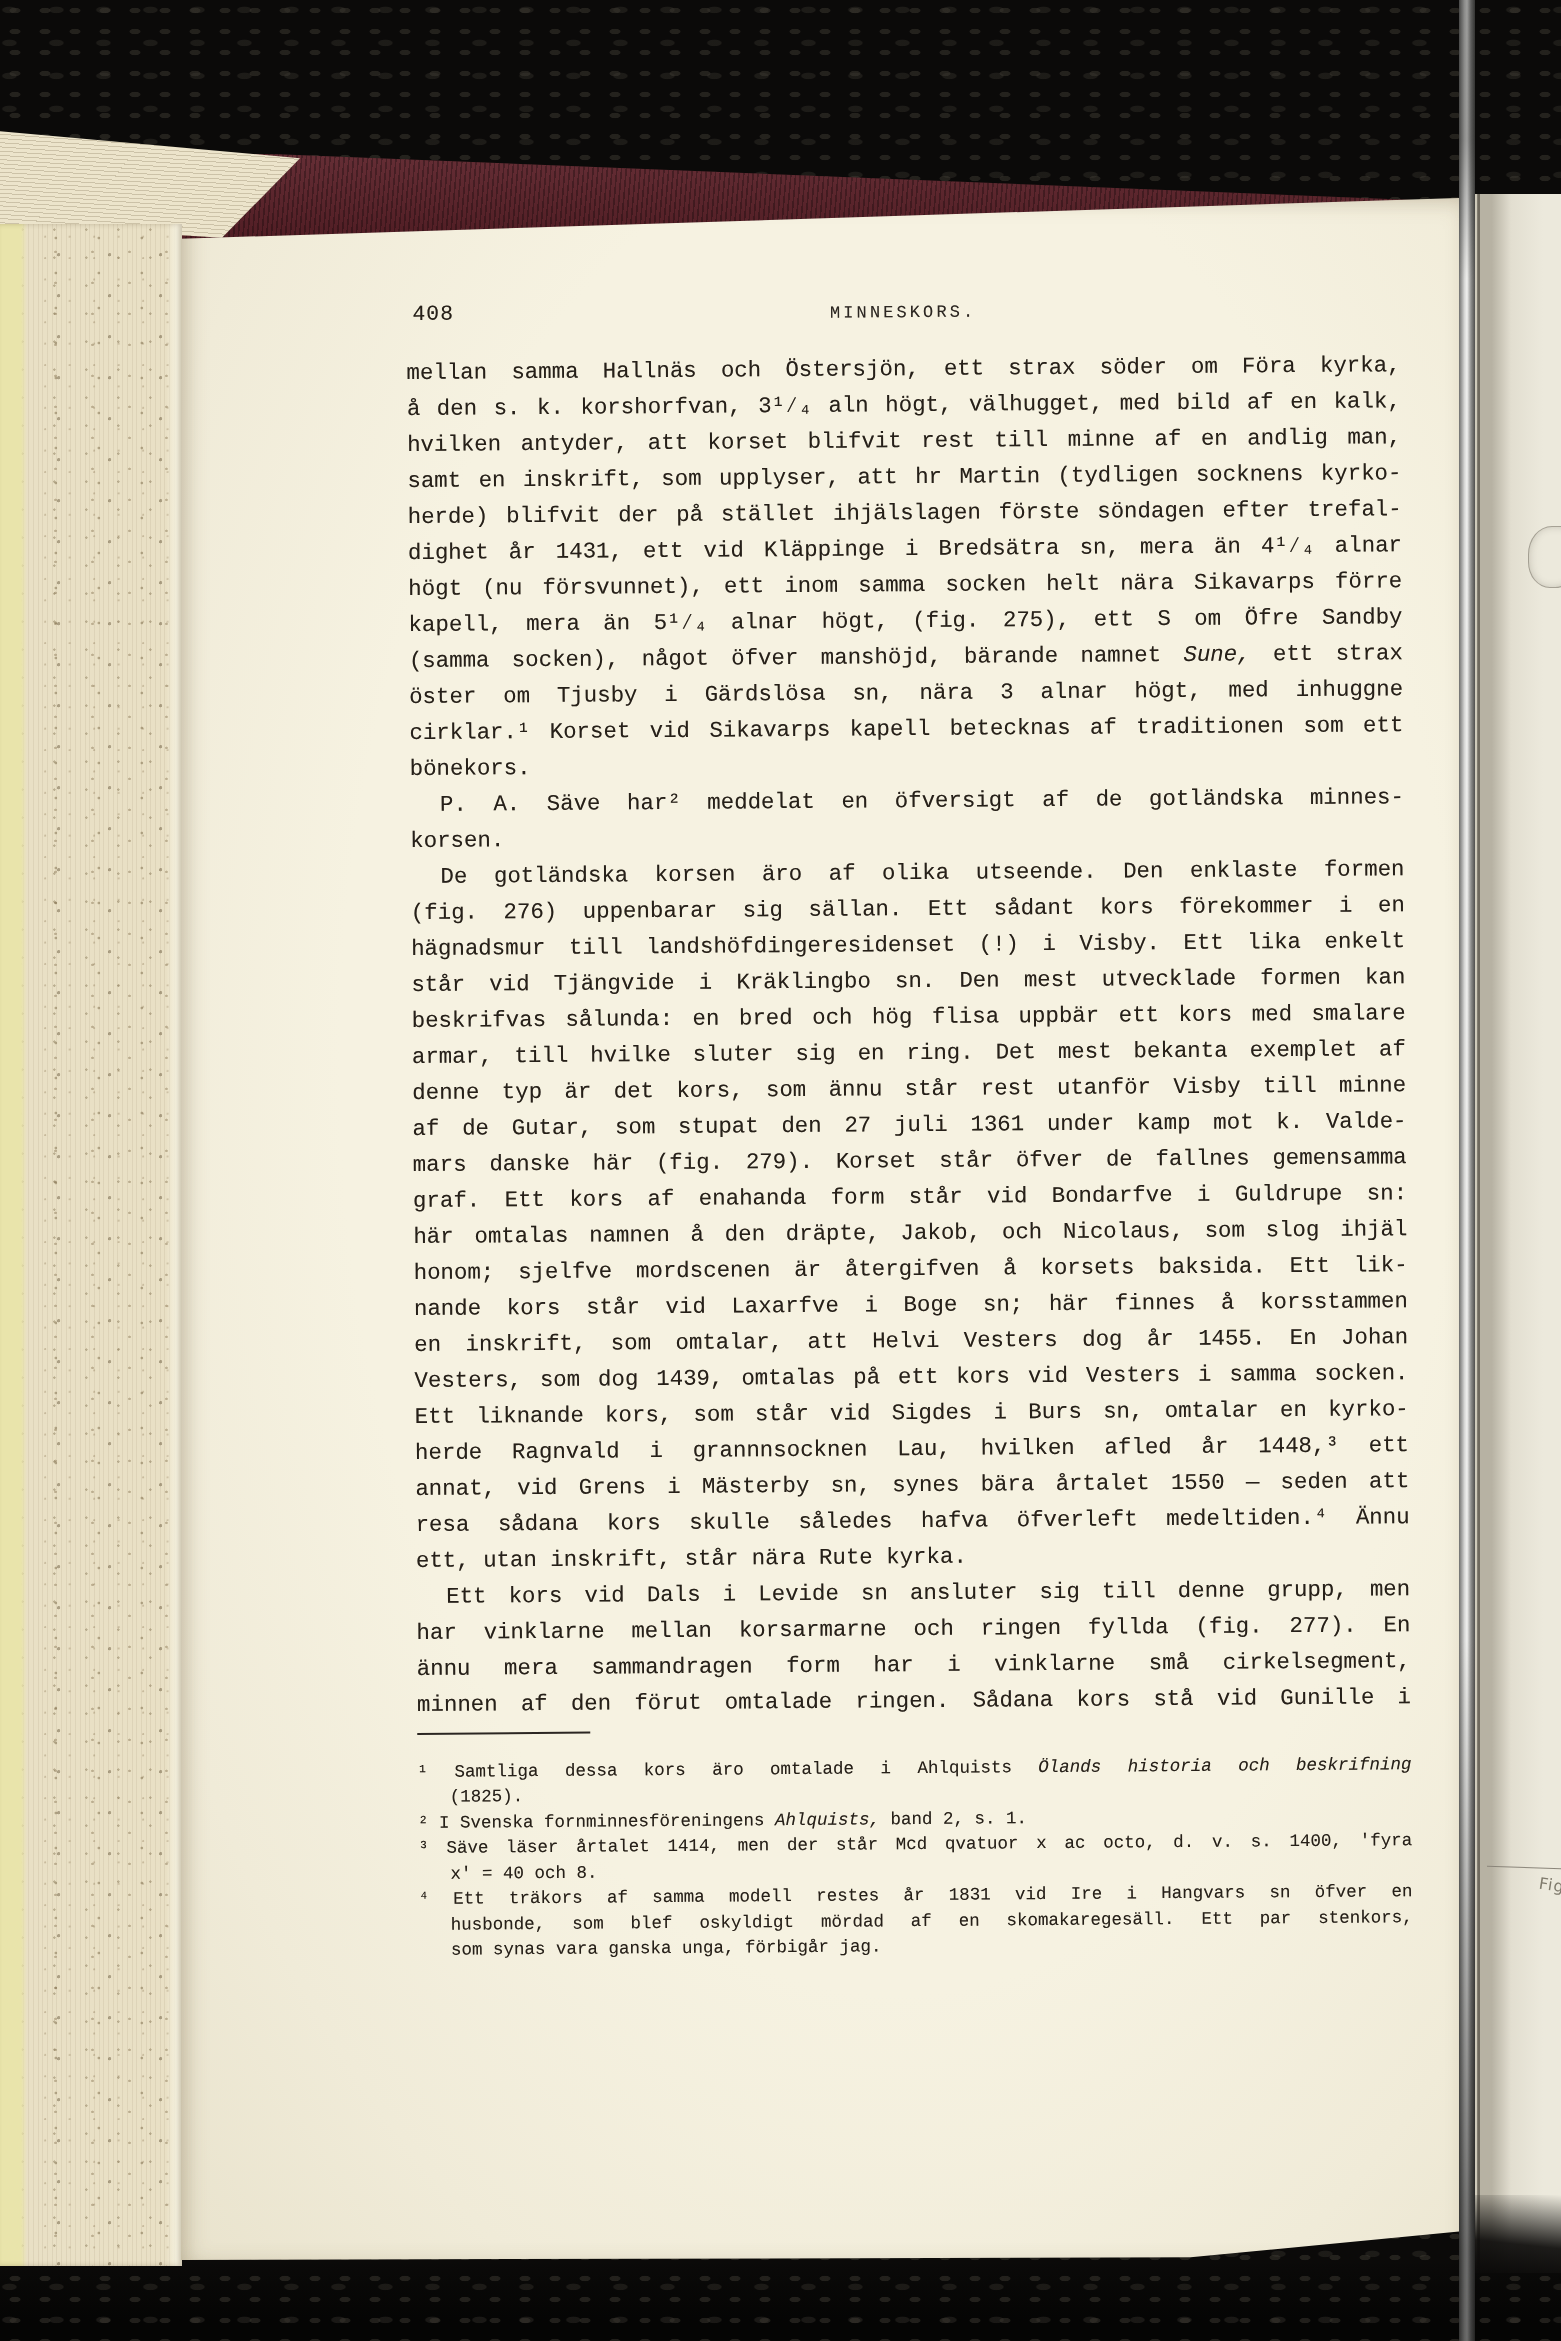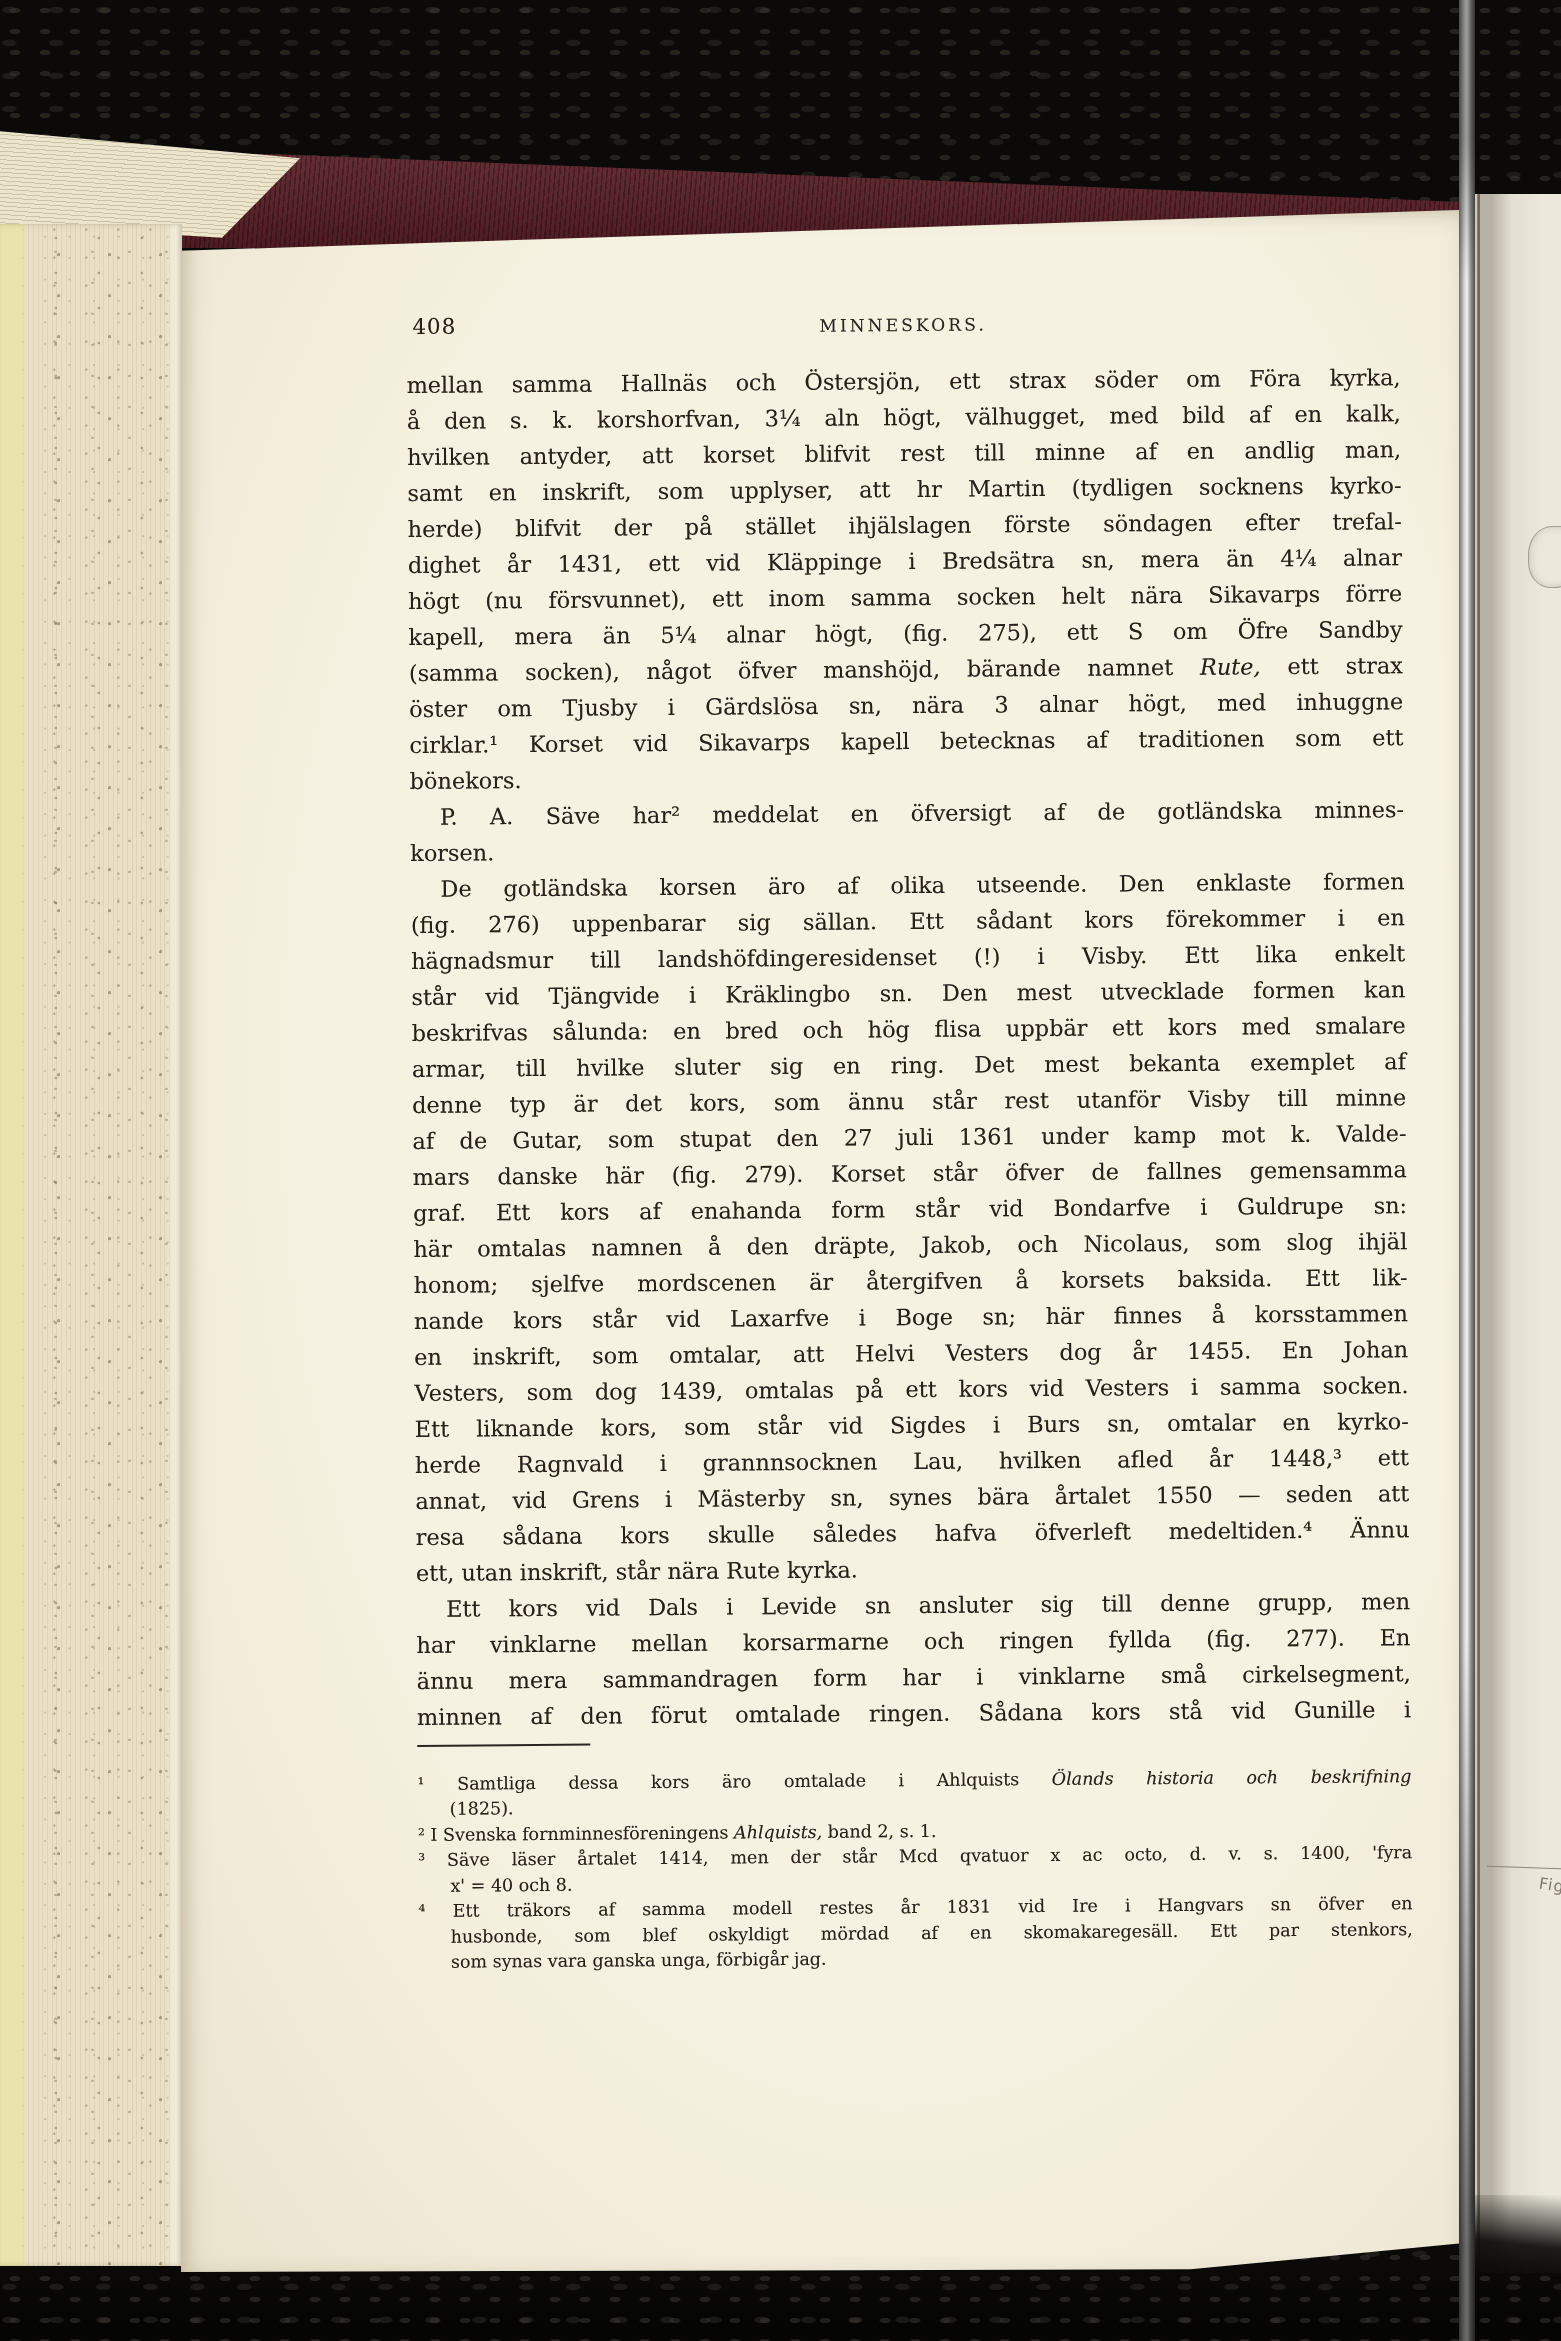--- a/index.html
+++ b/index.html
@@ -36,24 +36,24 @@
       radial-gradient(circle at 30% 40%, rgba(122,104,70,.50) 0 1.1px, transparent 1.7px),
       radial-gradient(circle at 70% 20%, rgba(122,104,70,.42) 0 0.9px, transparent 1.5px),
       radial-gradient(circle at 15% 75%, rgba(100,85,55,.46) 0 1.4px, transparent 1.9px),
       radial-gradient(circle at 85% 60%, rgba(140,120,85,.36) 0 0.8px, transparent 1.3px),
       radial-gradient(circle at 50% 90%, rgba(120,100,65,.40) 0 1px, transparent 1.6px),
       repeating-linear-gradient(90deg, rgba(120,100,70,.10) 0 1px, rgba(0,0,0,0) 1px 4.7px);
     background-size:100% 100%,100% 100%,43px 35px,32px 28px,51px 41px,24.5px 21.4px,37px 31px,100% 100%;
     box-shadow:inset -3.1px 0 5.2px rgba(80,60,30,.25);}
 
   
-  .book-page{position:absolute;left:181px;top:208px;width:1278px;height:2065px;
+  .book-page{position:absolute;left:181px;top:196px;width:1278px;height:2065px;
     background:radial-gradient(ellipse at 56% 42%, #f6f2e1 0 55%, #f0ebd8 80%, #e9e3cd 100%);
     clip-path:polygon(0 2.07%, 100% 0.10%, 100% 98.57%, 79% 99.82%, 0 99.95%);
-    box-shadow:inset 10.4px 0 24px -7.3px rgba(95,75,40,.30), inset 0 13.6px 26px -11.5px rgba(95,75,40,.22);}
+    box-shadow:inset 10.4px 0 24px -7.3px rgba(95,75,40,.30), inset 0 13.6px 26px -11.5px rgba(95,75,40,.22);font-family:Liberation Mono, monospace;}
 
   
   .text-block{position:absolute;left:225px;top:104px;width:994px;color:#262019;
     transform:rotate(-0.45deg);transform-origin:0 0;
     text-shadow:0 0 0.5px rgba(45,35,25,.35);}
   .page-header{position:relative;height:33px;}
   .page-number{position:absolute;left:6.3px;top:2.1px;font-size:21.4px;letter-spacing:1px;}
   .running-title{text-align:center;font-size:17px;letter-spacing:3.1px;padding-top:7.3px;color:#2c2722;}
 
   .body-text{margin-top:22.4px;font-size:22.4px;}
@@ -103,21 +103,21 @@
       </div>
       <div class="body-text" id="body-text">
           <div class="bl jl">mellan samma Hallnäs och Östersjön, ett strax söder om Föra kyrka,</div>
           <div class="bl jl">å den s. k. korshorfvan, 3¹⁄₄ aln högt, välhugget, med bild af en kalk,</div>
           <div class="bl jl">hvilken antyder, att korset blifvit rest till minne af en andlig man,</div>
           <div class="bl jl">samt en inskrift, som upplyser, att hr Martin (tydligen socknens kyrko-</div>
           <div class="bl jl">herde) blifvit der på stället ihjälslagen förste söndagen efter trefal-</div>
           <div class="bl jl">dighet år 1431, ett vid Kläppinge i Bredsätra sn, mera än 4¹⁄₄ alnar</div>
           <div class="bl jl">högt (nu försvunnet), ett inom samma socken helt nära Sikavarps förre</div>
           <div class="bl jl">kapell, mera än 5¹⁄₄ alnar högt, (fig. 275), ett S om Öfre Sandby</div>
-          <div class="bl jl">(samma socken), något öfver manshöjd, bärande namnet <i>Rute,</i> ett strax</div>
+          <div class="bl jl">(samma socken), något öfver manshöjd, bärande namnet <i>Sune,</i> ett strax</div>
           <div class="bl jl">öster om Tjusby i Gärdslösa sn, nära 3 alnar högt, med inhuggne</div>
           <div class="bl jl">cirklar.¹ Korset vid Sikavarps kapell betecknas af traditionen som ett</div>
           <div class="bl">bönekors.</div>
           <div class="bl jl ind">P. A. Säve har² meddelat en öfversigt af de gotländska minnes-</div>
           <div class="bl">korsen.</div>
           <div class="bl jl ind">De gotländska korsen äro af olika utseende. Den enklaste formen</div>
           <div class="bl jl">(fig. 276) uppenbarar sig sällan. Ett sådant kors förekommer i en</div>
           <div class="bl jl">hägnadsmur till landshöfdingeresidenset (!) i Visby. Ett lika enkelt</div>
           <div class="bl jl">står vid Tjängvide i Kräklingbo sn. Den mest utvecklade formen kan</div>
           <div class="bl jl">beskrifvas sålunda: en bred och hög flisa uppbär ett kors med smalare</div>

